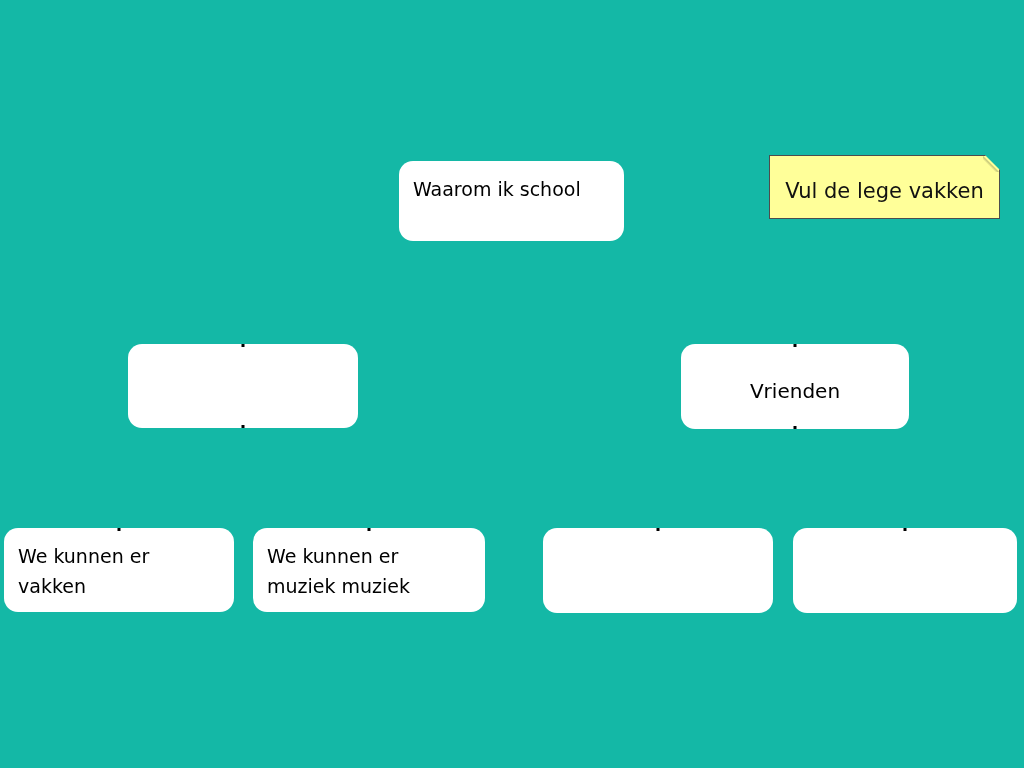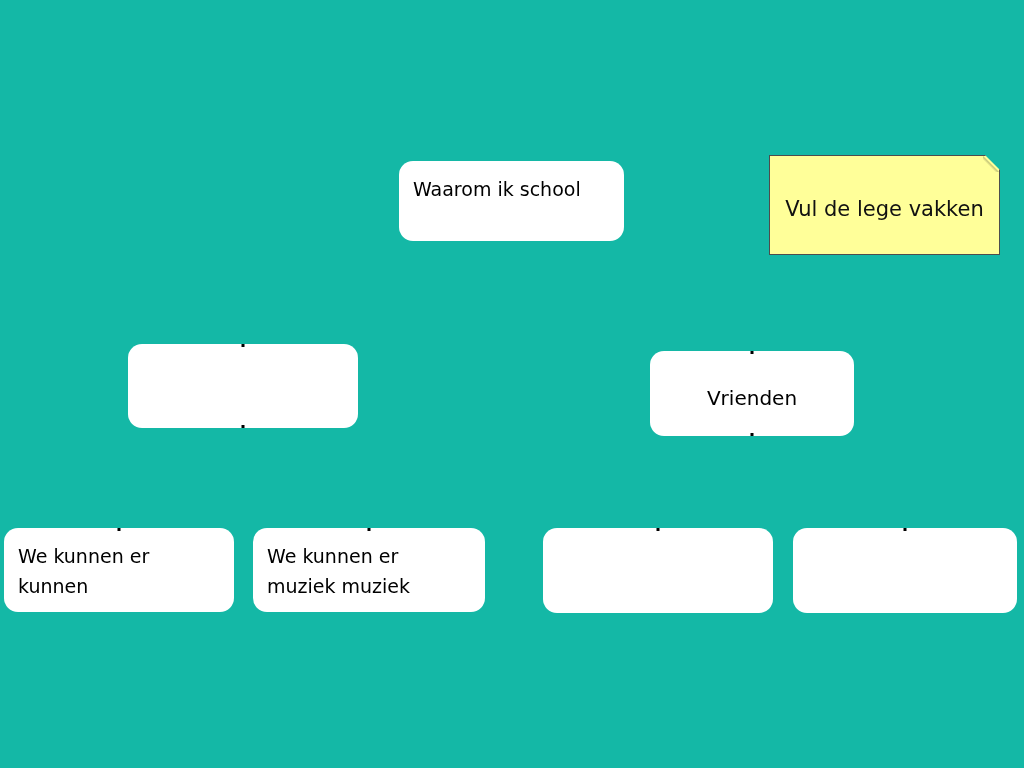--- a/index.html
+++ b/index.html
@@ -47,21 +47,21 @@
     height: 3px;
     background: #000000;
   }
   .tick.top { top: 0; }
   .tick.bottom { bottom: 0; }
   .note {
     position: absolute;
     left: 769px;
     top: 155px;
     width: 231px;
-    height: 100px;
+    height: 64px;
     background: #ffff99;
     border: 1px solid #4d4d4d;
     box-sizing: border-box;
     clip-path: polygon(0 0, calc(100% - 15px) 0, 100% 15px, 100% 100%, 0 100%);
     display: flex;
     align-items: center;
     justify-content: center;
   }
   .fold {
     position: absolute;
@@ -91,30 +91,30 @@
   <div class="note">
     <div class="fold"></div>
     <div class="note-text">Vul de lege vakken</div>
   </div>
 
   <div class="box" style="left:128px; top:344px; width:230px; height:84px;">
     <div class="tick top"></div>
     <div class="tick bottom"></div>
   </div>
 
-  <div class="box center" style="left:650px; top:344px; width:204px; height:85px;margin-top:7px;">
+  <div class="box center" style="left:681px; top:344px; width:228px; height:85px;">
     <div class="tick top"></div>
     <div class="tick bottom"></div>
     <div class="line">Vrienden</div>
   </div>
 
   <div class="box pad" style="left:4px; top:528px; width:230px; height:84px;">
     <div class="tick top"></div>
     <div class="line">We kunnen er</div>
-    <div class="line">kunnen</div>
+    <div class="line">vakken</div>
   </div>
 
   <div class="box pad" style="left:253px; top:528px; width:232px; height:84px;">
     <div class="tick top"></div>
     <div class="line">We kunnen er</div>
     <div class="line">muziek muziek</div>
   </div>
 
   <div class="box" style="left:543px; top:528px; width:230px; height:85px;">
     <div class="tick top"></div>

